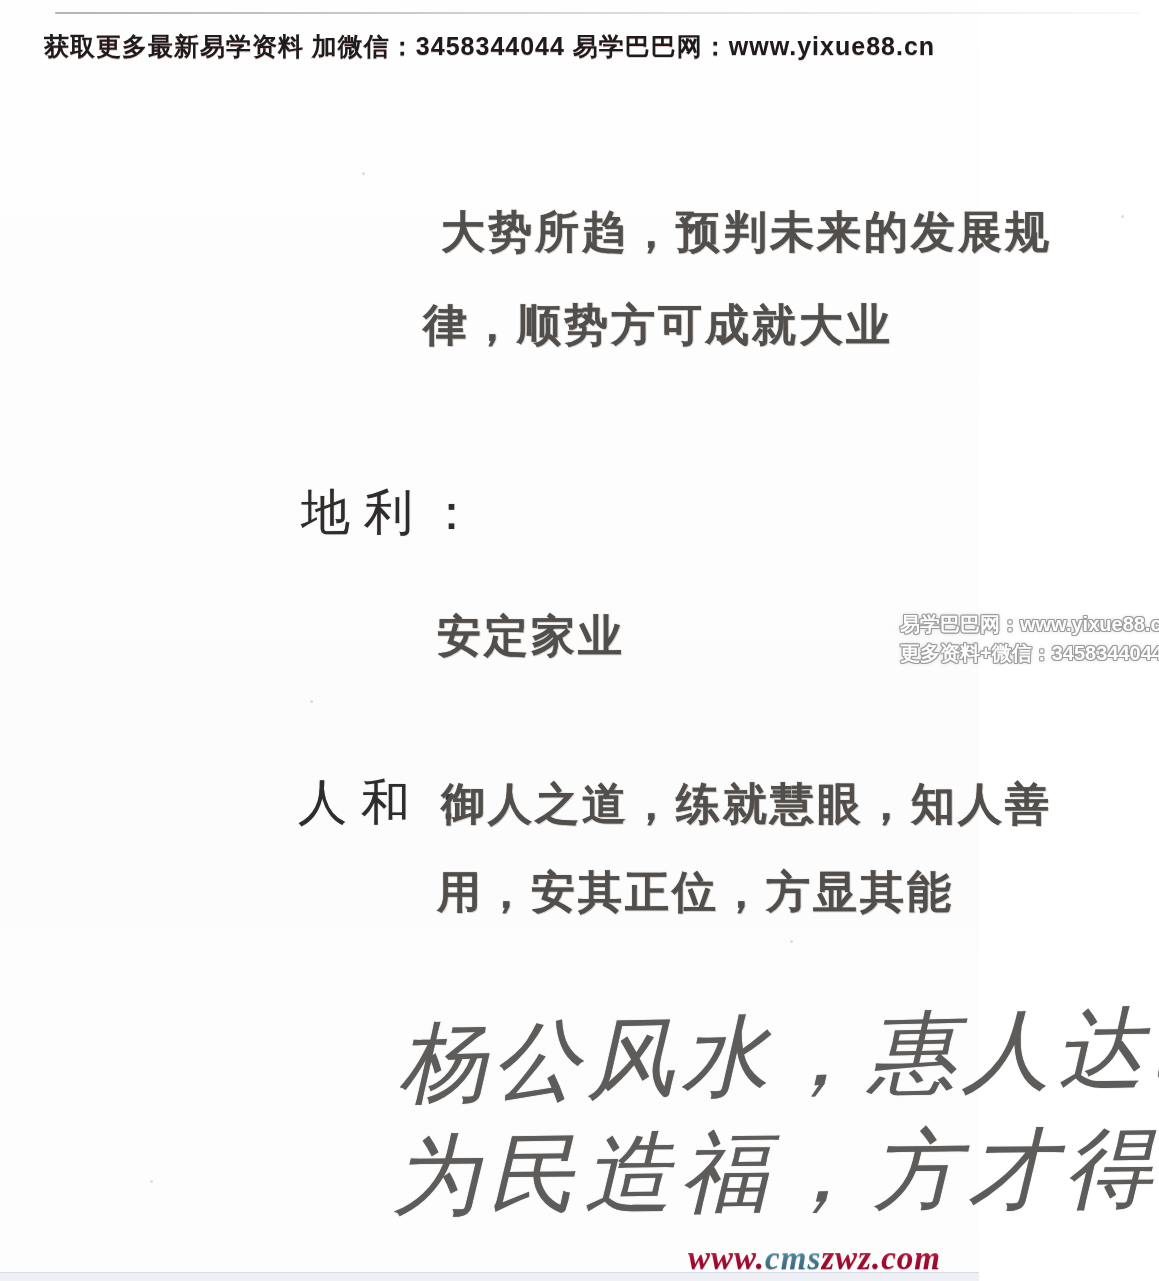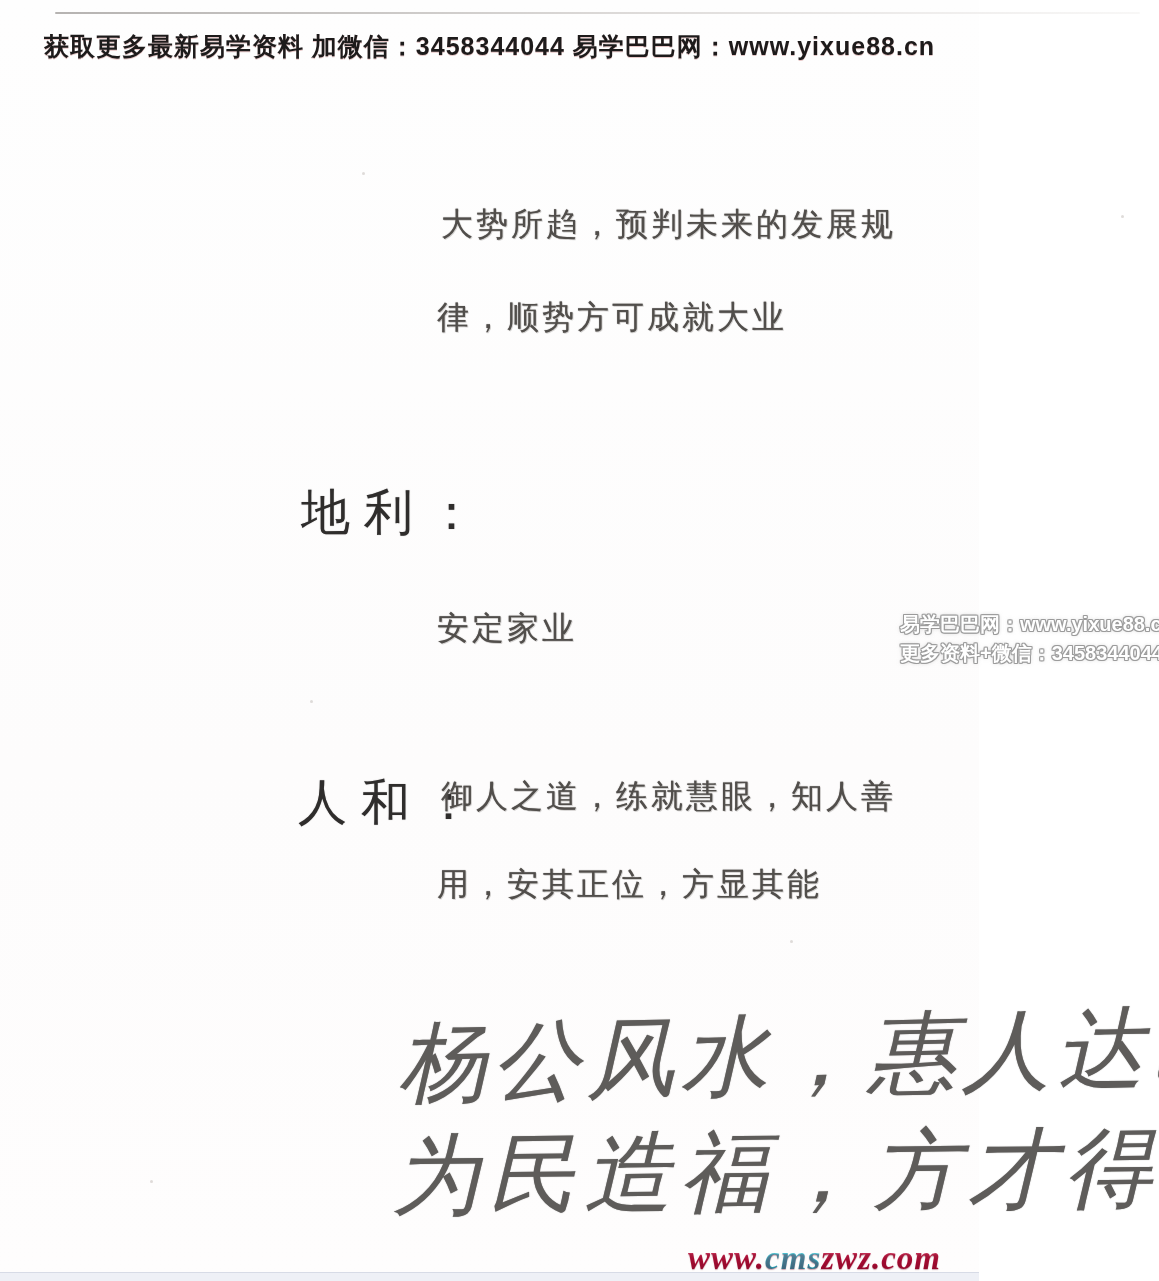--- a/index.html
+++ b/index.html
@@ -34,27 +34,27 @@
 
   
   .block-label{
     position:absolute;
     font-size:49px;font-weight:400;color:#2f2d2c;
     letter-spacing:14px;white-space:nowrap;
     text-shadow:0 0 1px rgba(60,58,56,.5);
   }
   .block-line{
     position:absolute;
-    font-size:32px;font-weight:400;color:#514e4b;
+    font-size:44px;font-weight:700;color:#514e4b;
     letter-spacing:3px;white-space:nowrap;
     text-shadow:0 0 1px rgba(90,86,82,.8), 1px 1px 0 rgba(120,116,110,.25);
   }
   .lbl-tianshi{left:293px;top:198px;}
   .l1-tianshi {left:441px;top:203px;}
-  .l2-tianshi {left:437px;top:296px;}
+  .l2-tianshi {left:423px;top:296px;}
   .lbl-dili   {left:293px;top:480px;margin-left:8px;}
   .l1-dili    {left:441px;top:485px;}
   .l2-dili    {left:437px;top:578px;margin-top:29px;}
   .lbl-renhe  {left:298px;top:770px;}
   .l1-renhe   {left:441px;top:775px;}
   .l2-renhe   {left:437px;top:863px;}
 
   
   .watermark{
     position:absolute;left:900px;top:610px;width:252px;

